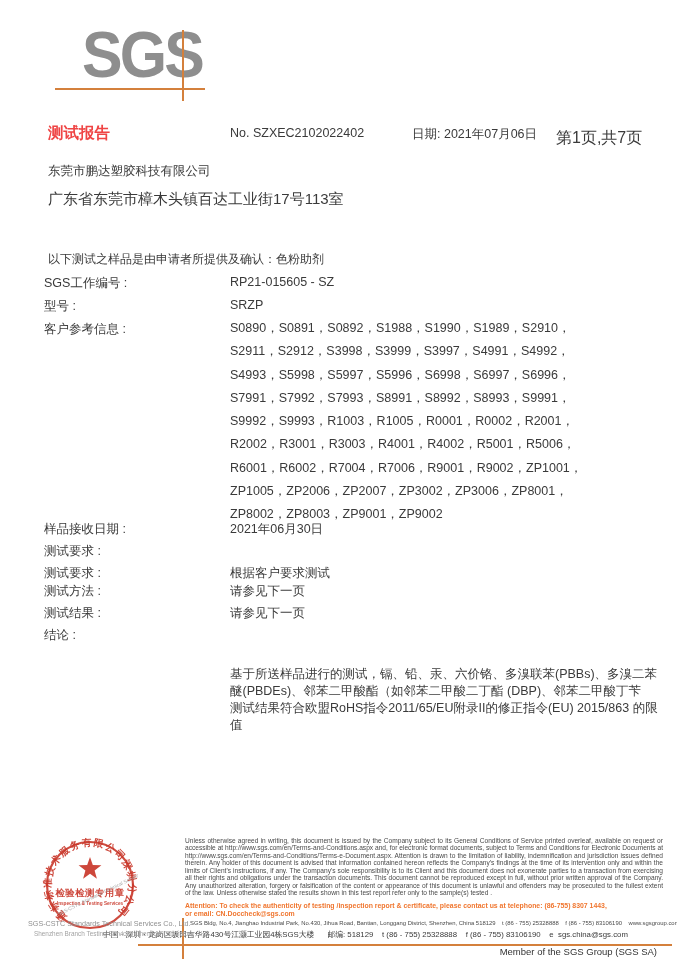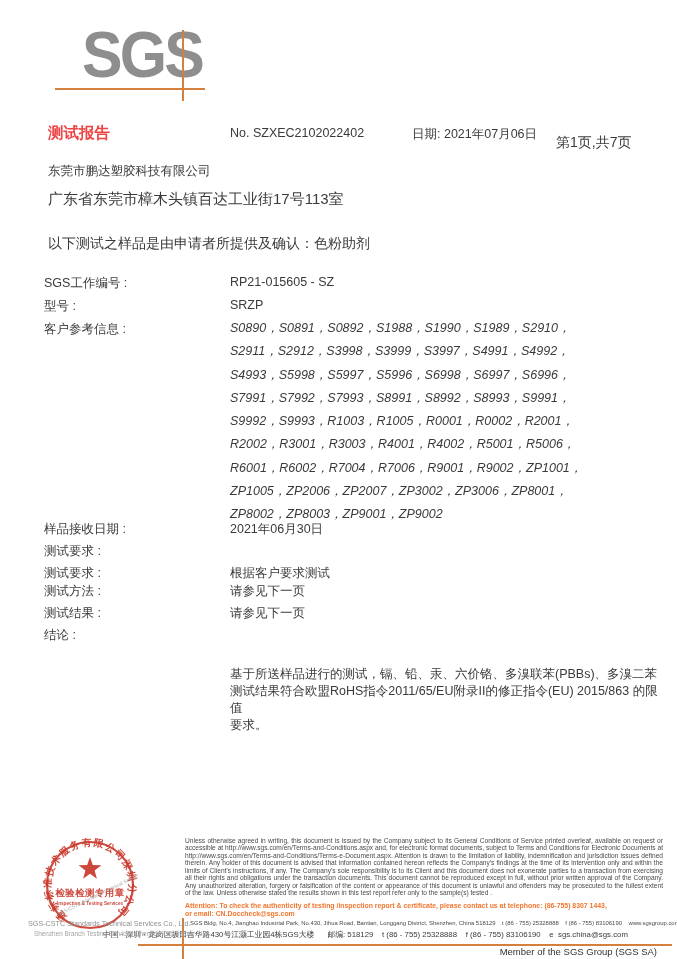--- a/index.html
+++ b/index.html
@@ -9,29 +9,29 @@
   }
   .abs{position:absolute;}
   
   .logo{left:82px;top:22px;font-size:64px;font-weight:bold;color:#8e8e8e;
         letter-spacing:-3px;line-height:66px;transform:scaleX(.95);transform-origin:left top;}
   .logo-hline{left:55px;top:88px;width:150px;height:2px;background:#d4803c;}
   .logo-vline{left:182px;top:30px;width:2px;height:71px;background:#d4803c;}
   .title{left:48px;top:123px;font-size:15.5px;font-weight:bold;color:#ef4444;}
   .t-no{left:230px;top:126px;font-size:12.5px;}
   .t-date{left:412px;top:126px;font-size:12.5px;}
-  .t-page{left:556px;top:134px;font-size:14px;}
+  .t-page{left:556px;top:128px;font-size:16px;}
   
   .company{left:48px;top:163px;font-size:12.5px;}
   .addr{left:48px;top:190px;font-size:15px;}
-  .statement{left:48px;top:235px;font-size:14px;}
+  .statement{left:48px;top:251px;font-size:12px;}
   
   .lab{left:44px;font-size:12.5px;}
   .val{left:230px;font-size:12.5px;}
-  .reflines{left:230px;top:317px;font-size:12.5px;line-height:23.3px;font-style:italic;}
+  .reflines{left:230px;top:317px;font-size:12.5px;line-height:23.3px;}
   .concl{left:230px;top:625px;width:430px;font-size:12.5px;line-height:17px;margin-top:41px;}
   
   .disclaimer{left:185px;top:837px;width:478px;font-size:6.6px;line-height:7.45px;
               text-align:justify;color:#4a4a4a;}
   .attention{left:185px;top:902px;width:478px;font-size:6.9px;line-height:7.7px;
              font-weight:bold;color:#f0762f;}
   .addr-en{left:190px;top:920px;font-size:5.9px;color:#4a4a4a;white-space:pre;}
   .addr-cn{left:103px;top:929px;font-size:7.8px;color:#3a3a3a;white-space:pre;}
   .f-vline{left:182px;top:918px;width:2px;height:41px;background:#d4803c;}
   .f-hline{left:138px;top:944px;width:534px;height:2px;background:#d4803c;}
@@ -88,22 +88,22 @@
 
   <div class="abs lab" style="top:583px">测试方法 :</div>
   <div class="abs val" style="top:583px">请参见下一页</div>
 
   <div class="abs lab" style="top:605px">测试结果 :</div>
   <div class="abs val" style="top:605px">请参见下一页</div>
 
   <div class="abs lab" style="top:627px">结论 :</div>
   <div class="abs concl">
     <div>基于所送样品进行的测试，镉、铅、汞、六价铬、多溴联苯(PBBs)、多溴二苯</div>
+    <div>醚(PBDEs)、邻苯二甲酸酯（如邻苯二甲酸二丁酯 (DBP)、邻苯二甲酸丁苄</div>
     <div>测试结果符合欧盟RoHS指令2011/65/EU附录II的修正指令(EU) 2015/863 的限值</div>
-    <div>要求。</div>
   </div>
 
   <div class="abs disclaimer">Unless otherwise agreed in writing, this document is issued by the Company subject to its General Conditions of Service printed overleaf, available on request or accessible at http://www.sgs.com/en/Terms-and-Conditions.aspx and, for electronic format documents, subject to Terms and Conditions for Electronic Documents at http://www.sgs.com/en/Terms-and-Conditions/Terms-e-Document.aspx. Attention is drawn to the limitation of liability, indemnification and jurisdiction issues defined therein. Any holder of this document is advised that information contained hereon reflects the Company's findings at the time of its intervention only and within the limits of Client's instructions, if any. The Company's sole responsibility is to its Client and this document does not exonerate parties to a transaction from exercising all their rights and obligations under the transaction documents. This document cannot be reproduced except in full, without prior written approval of the Company. Any unauthorized alteration, forgery or falsification of the content or appearance of this document is unlawful and offenders may be prosecuted to the fullest extent of the law. Unless otherwise stated the results shown in this test report refer only to the sample(s) tested .</div>
   <div class="abs attention">
     <div>Attention: To check the authenticity of testing /inspection report &amp; certificate, please contact us at telephone: (86-755) 8307 1443,</div>
     <div>or email: CN.Doccheck@sgs.com</div>
   </div>
   <div class="abs addr-en">SGS Bldg, No.4, Jianghao Industrial Park, No.430, Jihua Road, Bantian, Longgang District, Shenzhen, China 518129    t (86 - 755) 25328888    f (86 - 755) 83106190    www.sgsgroup.com.cn</div>
   <div class="abs addr-cn">中国 · 深圳 · 龙岗区坂田吉华路430号江灏工业园4栋SGS大楼      邮编: 518129    t (86 - 755) 25328888    f (86 - 755) 83106190    e  sgs.china@sgs.com</div>
   <div class="abs f-vline"></div>

